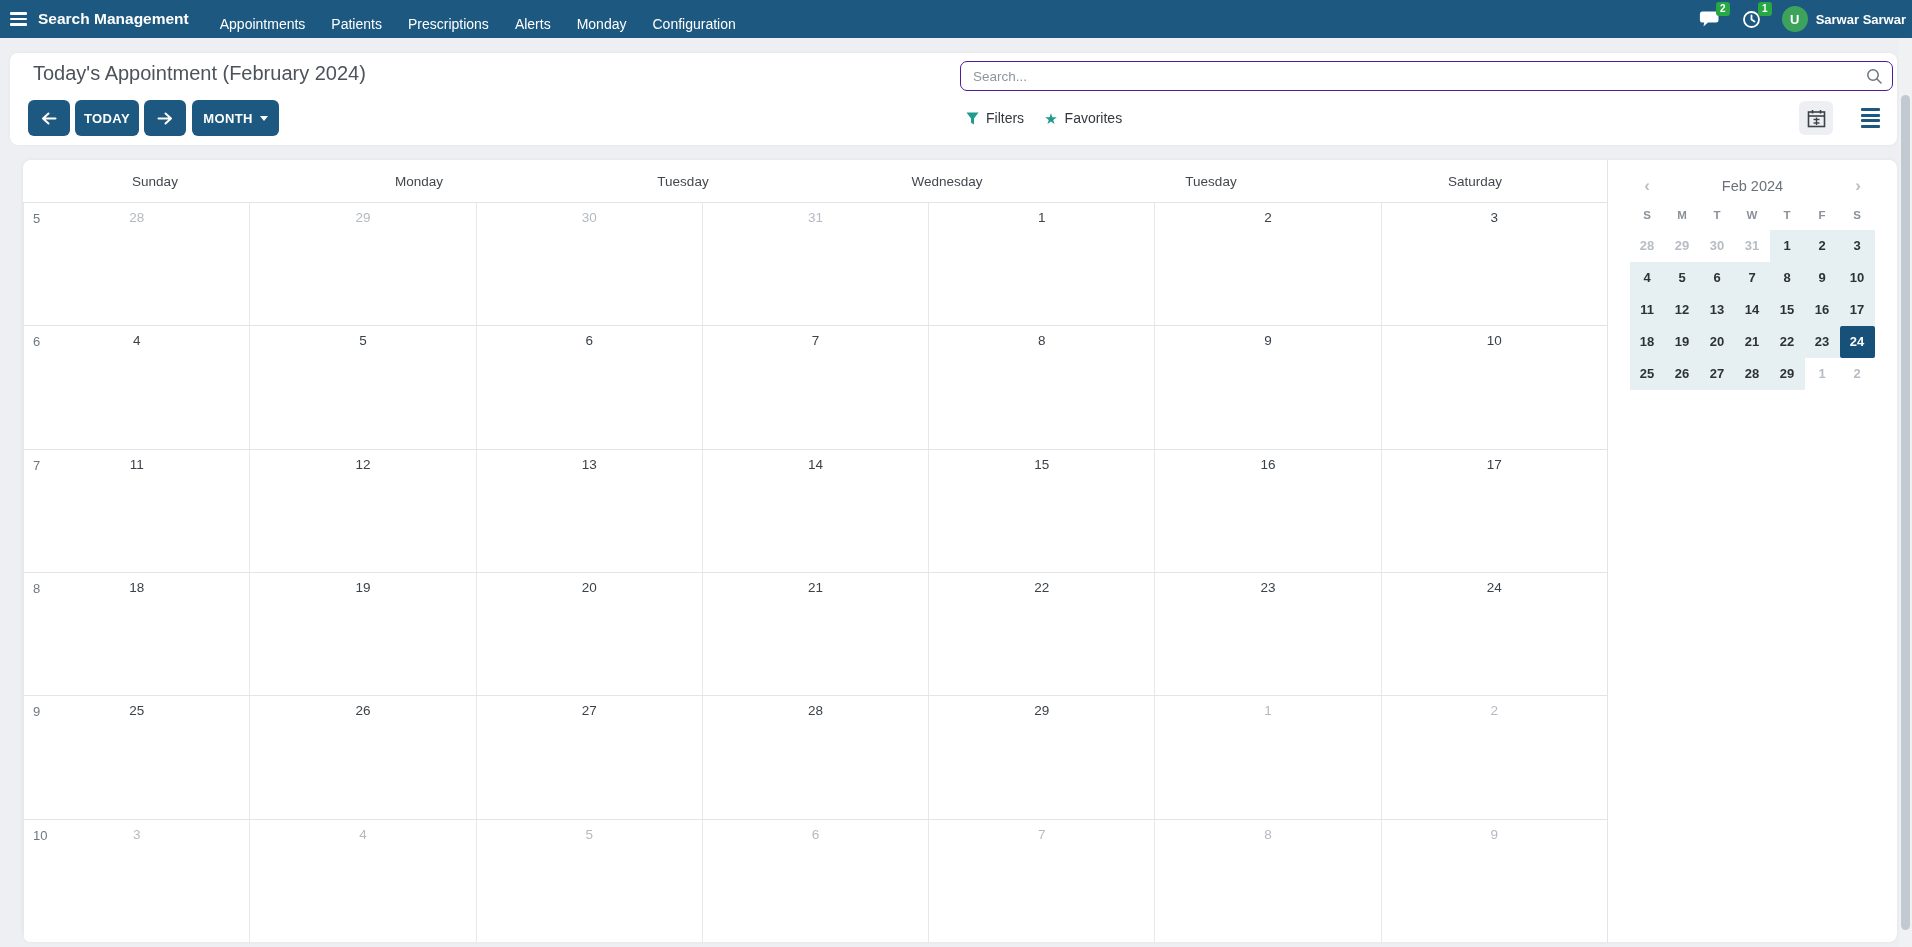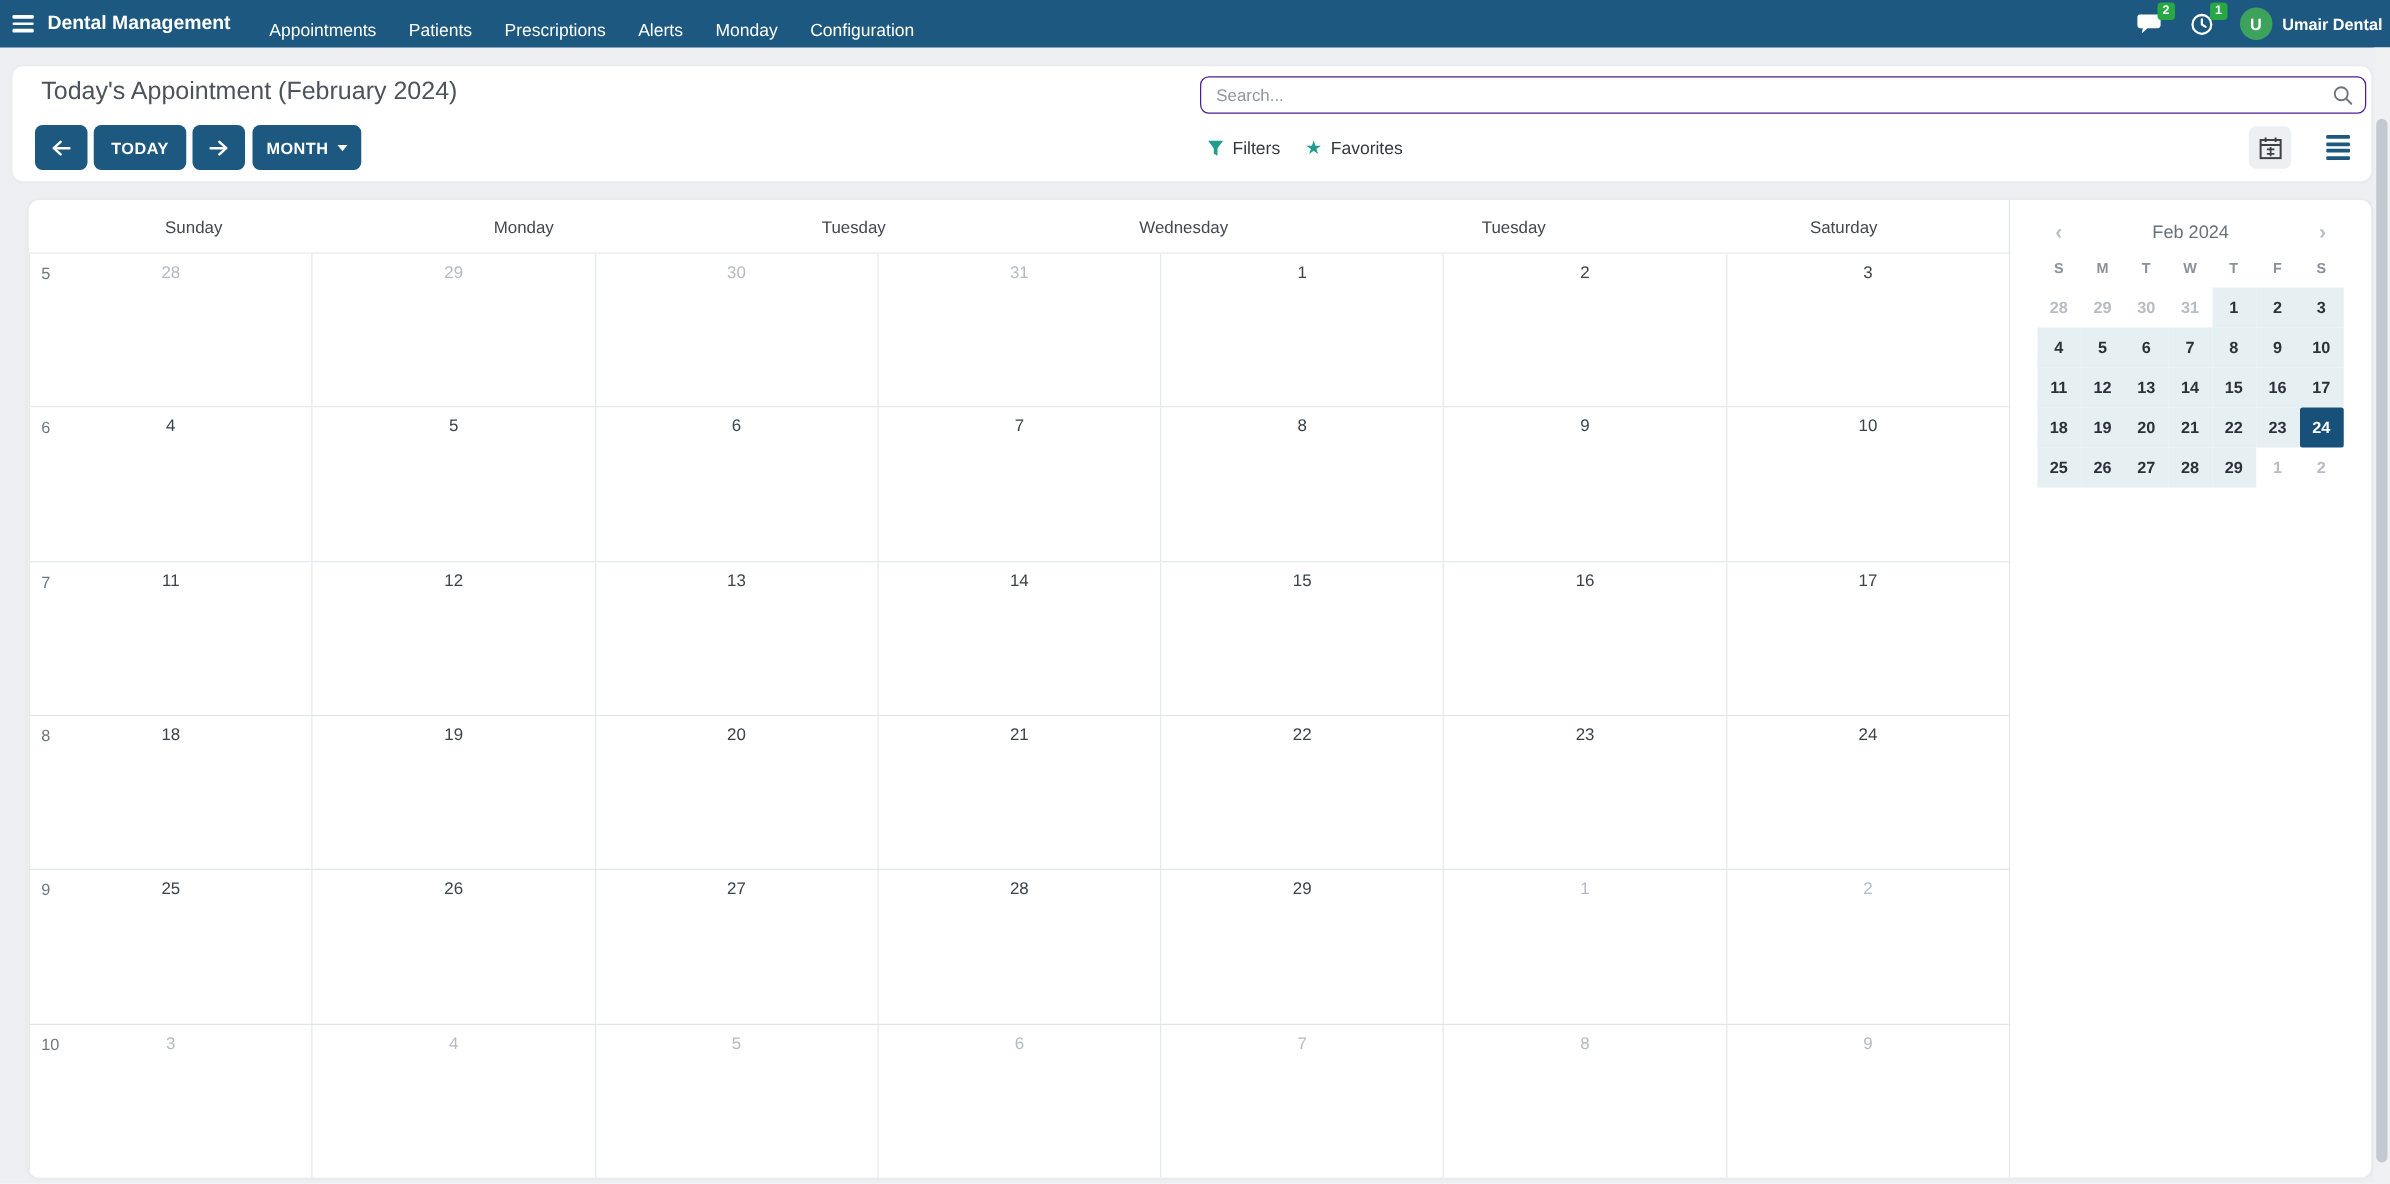--- a/index.html
+++ b/index.html
@@ -59,21 +59,21 @@
   }
   .search-box input::placeholder{color:#8e969d;}
   .search-btn{width:36px;height:28px;display:flex;align-items:center;justify-content:center;cursor:pointer;}
   .controls{position:absolute;left:18px;top:47px;height:36px;display:flex;align-items:center;}
   .btn{
     background:var(--primary);color:#fff;border:none;border-radius:6px;height:36px;
     font-family:"Liberation Sans",sans-serif;font-size:13px;font-weight:bold;letter-spacing:.4px;
     display:flex;align-items:center;justify-content:center;cursor:pointer;
   }
   .btn-nav{width:42px;}
-  .btn-today{width:74px;margin-left:5px;}
+  .btn-today{width:64px;margin-left:5px;}
   .btn-next{margin-left:5px;}
   .btn-month{width:87px;margin-left:6px;gap:7px;text-align:center;}
   .caret-down{width:0;height:0;border-left:4px solid transparent;border-right:4px solid transparent;border-top:5px solid #fff;display:inline-block;}
   .facet-group{position:absolute;top:47px;left:956px;height:36px;display:flex;align-items:center;gap:20px;}
   .facet{display:flex;align-items:center;gap:7px;font-size:14px;color:#32383e;cursor:pointer;}
   .view-switcher{position:absolute;top:48px;left:1789px;height:34px;display:flex;align-items:center;gap:20px;}
   .view-btn{width:34px;height:34px;border-radius:6px;display:flex;align-items:center;justify-content:center;cursor:pointer;border:none;background:transparent;}
   .view-btn.active{background:#edeff2;}
   .list-glyph{display:flex;flex-direction:column;gap:2.5px;}
   .list-glyph span{display:block;width:19px;height:3px;background:var(--primary);border-radius:1px;}
@@ -111,21 +111,21 @@
 </style>
 </head>
 <body>
 
 <div class="navbar">
   <div class="hamburger">
       <span></span>
       <span></span>
       <span></span>
     </div>
-  <div class="brand">Dental Management</div>
+  <div class="brand">Search Management</div>
   <div class="nav-menu">
       <div class="nav-item">Appointments</div>
       <div class="nav-item">Patients</div>
       <div class="nav-item">Prescriptions</div>
       <div class="nav-item">Alerts</div>
       <div class="nav-item">Monday</div>
       <div class="nav-item">Configuration</div>
     </div>
   <div class="nav-right">
     <div class="nav-icon">
@@ -136,21 +136,21 @@
     </div>
     <div class="nav-icon">
       <svg width="19" height="19" viewBox="0 0 19 19">
         <circle cx="9.5" cy="9.5" r="7.5" fill="none" stroke="#ffffff" stroke-width="1.8"></circle>
         <path d="M9.5 5.5 V9.5 L12.5 11.5" fill="none" stroke="#ffffff" stroke-width="1.8" stroke-linecap="round"></path>
       </svg>
       <span class="nav-badge">1</span>
     </div>
     <div class="user-block">
       <div class="avatar">U</div>
-      <div class="user-name">Umair Dental</div>
+      <div class="user-name">Sarwar Sarwar</div>
     </div>
   </div>
 </div>
 
 <div class="header-card">
   <div class="page-title">Today's Appointment (February 2024)</div>
 
   <div class="search-box">
     <input type="text" placeholder="Search..." style="">
     <div class="search-btn">

